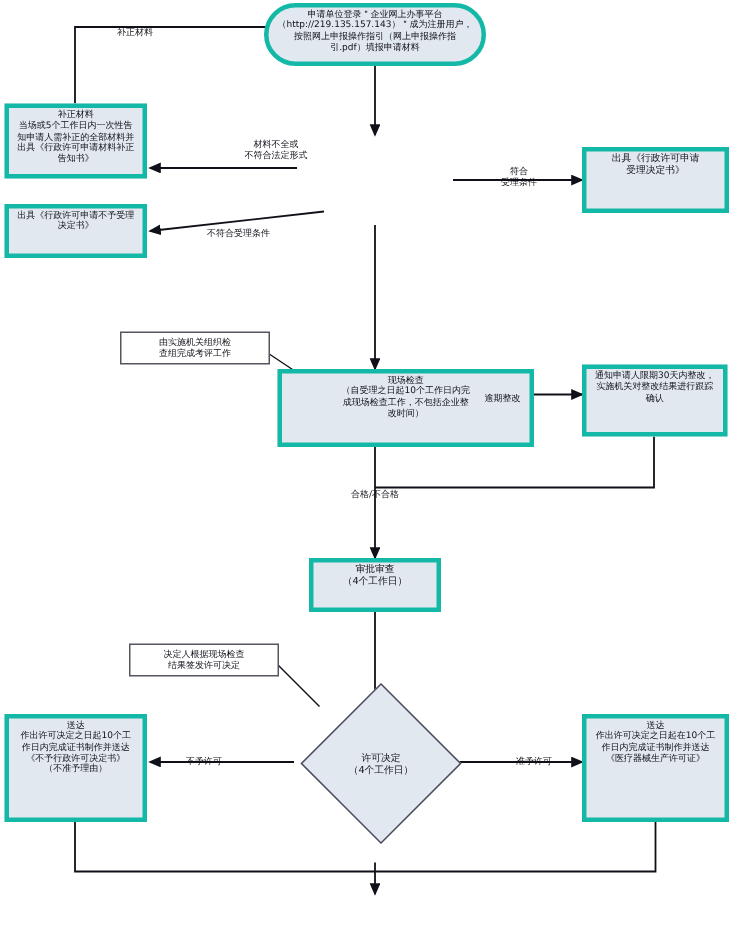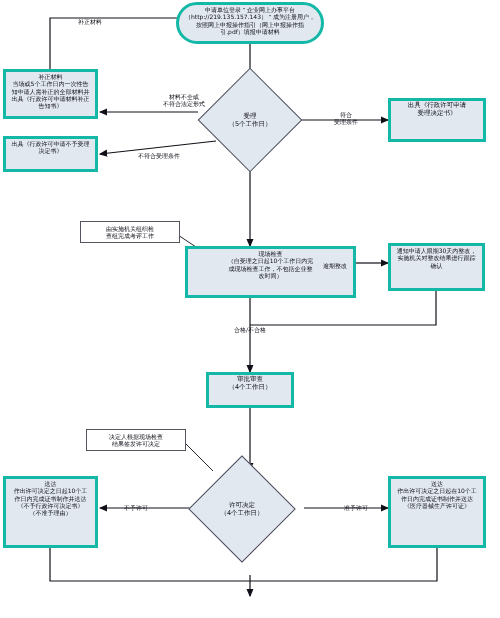--- a/index.html
+++ b/index.html
@@ -166,25 +166,20 @@
 知申请人需补正的全部材料并
 出具《行政许可申请材料补正
 告知书》</span>
   </div>
 
   <div class="node rect fs6" style="left:3px; top:136px; width:95px; height:36px;">
     <span class="txt">出具《行政许可申请不予受理
 决定书》</span>
   </div>
 
-  <div class="diamond-wrap" style="left:196px; top:66px; width:108px; height:108px;">
-    <div class="diamond-shape" style="width:74px; height:74px;"></div>
-    <div class="diamond-label fs65">受理
-（5个工作日）</div>
-  </div>
 
   <div class="node rect fs65" style="left:388px; top:98px; width:98px; height:44px;">
     <span class="txt">出具《行政许可申请
 受理决定书》</span>
   </div>
 
   <div class="node rect fs6" style="left:185px; top:246px; width:171px; height:52px;">
     <span class="txt">现场检查
 （自受理之日起10个工作日内完
 成现场检查工作，不包括企业整
@@ -195,21 +190,21 @@
     <span class="txt">通知申请人限期30天内整改，
 实施机关对整改结果进行跟踪
 确认</span>
   </div>
 
   <div class="node rect fs65" style="left:206px; top:372px; width:88px; height:36px;">
     <span class="txt">审批审查
 （4个工作日）</span>
   </div>
 
-  <div class="diamond-wrap" style="left:174px; top:455px; width:136px; height:108px;">
+  <div class="diamond-wrap" style="left:186px; top:455px; width:136px; height:108px;">
     <div class="diamond-shape" style="width:76px; height:76px;"></div>
     <div class="diamond-label fs65">许可决定
 （4个工作日）</div>
   </div>
 
   <div class="node rect fs6" style="left:3px; top:476px; width:95px; height:72px;">
     <span class="txt">送达
 作出许可决定之日起10个工
 作日内完成证书制作并送达
 《不予行政许可决定书》

